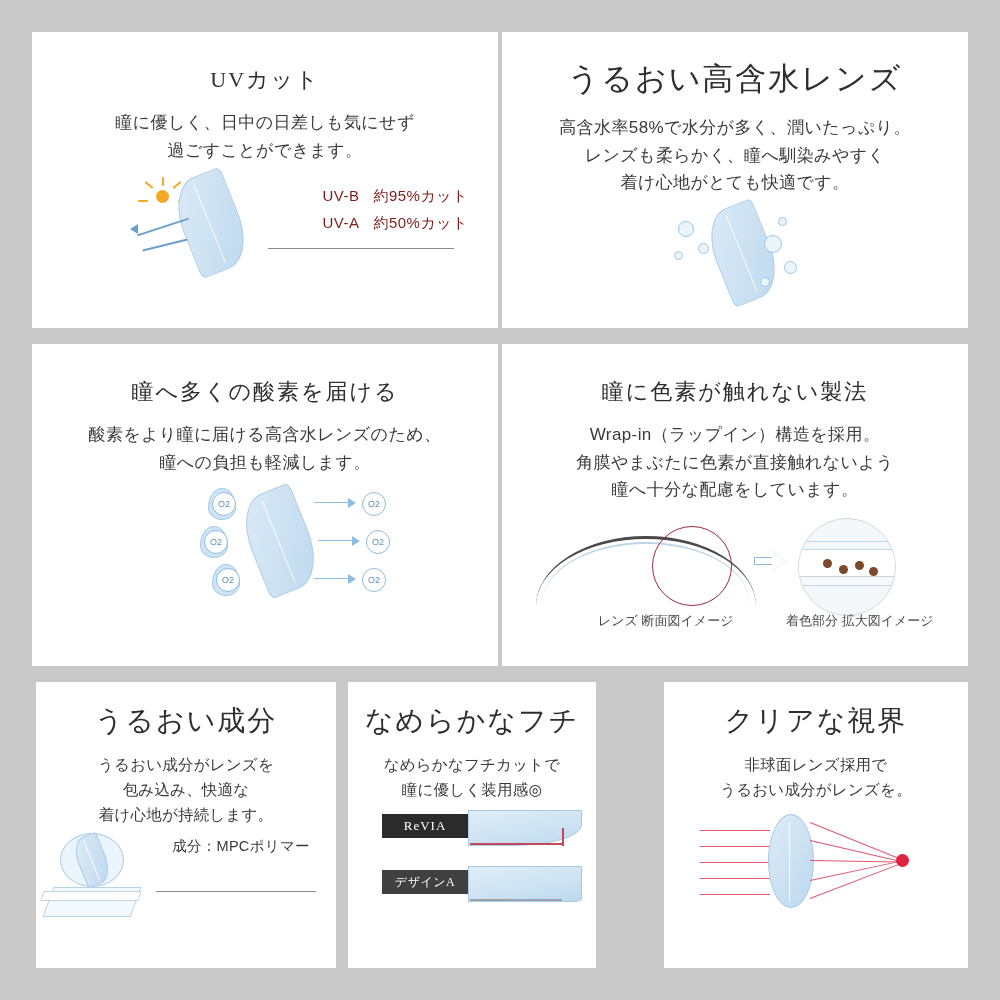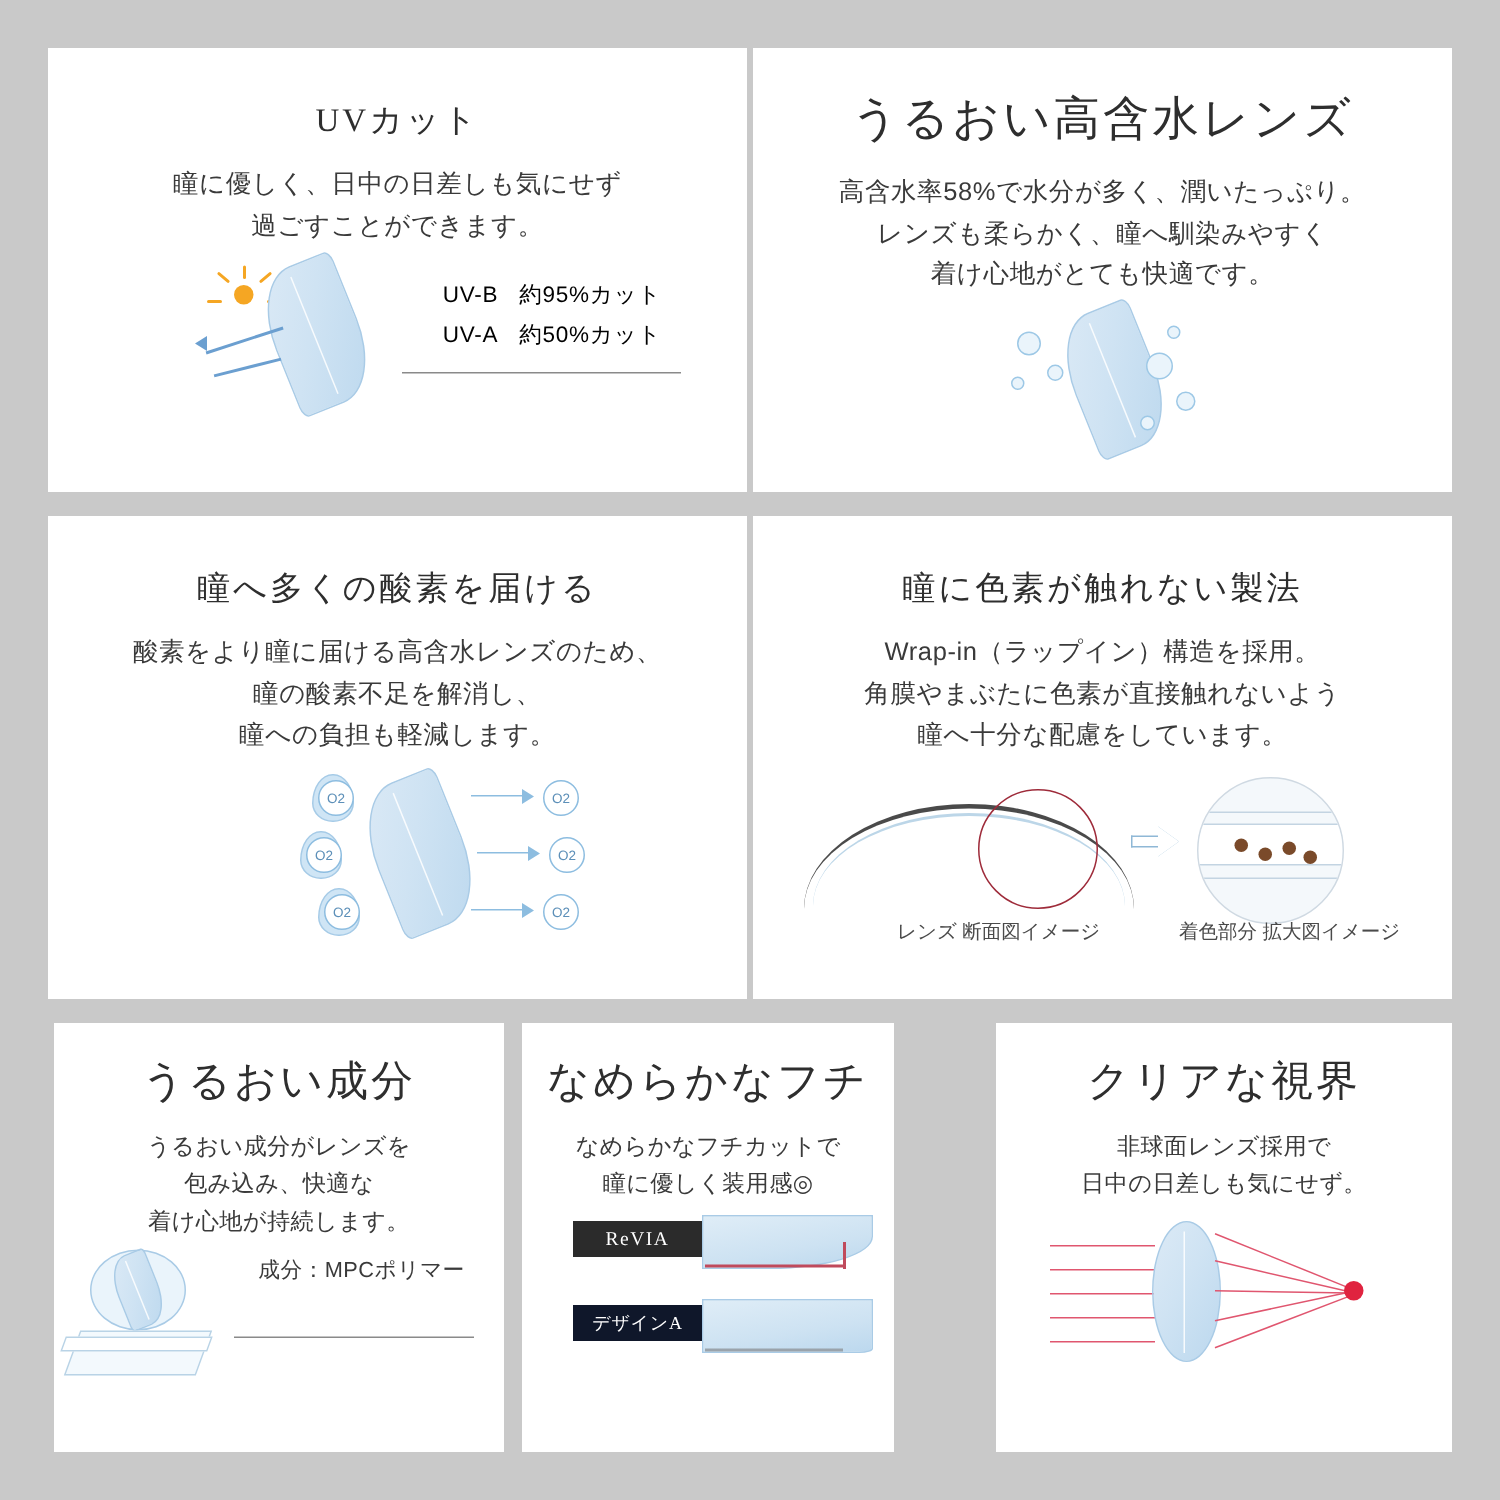--- a/index.html
+++ b/index.html
@@ -111,24 +111,24 @@
     width: 0; height: 0;
     border-style: solid;
   }
   .uv-rows {
     position: absolute;
     left: 236px; top: 14px;
     width: 200px;
   }
   .uv-row {
     font-size: 15px;
-    color: #000000;
+    color: #7f1d1d;
     letter-spacing: .5px;
     padding: 3px 0 5px 0;
-    text-align: center;
+    text-align: right;
     white-space: nowrap;
   }
   .uv-row span.lbl { font-family: "Liberation Sans", sans-serif; }
   .uv-underline {
     position: absolute;
     left: 236px; top: 78px;
     width: 186px; height: 1px;
     background: #8a8a8a;
   }
 
@@ -307,21 +307,21 @@
     position: absolute;
     height: 24px;
     line-height: 24px;
     color: #ffffff;
     font-size: 13px;
     text-align: center;
     letter-spacing: 1px;
     font-family: "Liberation Serif", serif;
   }
   .badge.dark { background: #2b2b2b; width: 86px; }
-  .badge.gray { background: #0f172a; width: 86px; font-size: 12px; letter-spacing: .5px; }
+  .badge.gray { background: #404040; width: 86px; font-size: 12px; letter-spacing: .5px; }
   .edge-shape {
     position: absolute;
     width: 112px; height: 34px;
     background: linear-gradient(170deg, #dfedf7 0%, #cde2f2 60%, #bcd8ee 100%);
     border: 1px solid #a9cbe6;
   }
   .edge-shape.smooth { border-radius: 0 0 60% 0; }
   .edge-shape.blunt  { border-radius: 0 0 8% 0; }
   .edge-accent { position: absolute; background: #c04a5c; height: 1.6px; }
   .edge-accent.v { width: 1.6px; height: 18px; }
@@ -397,21 +397,20 @@
       <div class="bubble" style="left:282px; top:62px; width:11px; height:11px;"></div>
       <div class="bubble" style="left:258px; top:78px; width:8px; height:8px;"></div>
       <div class="bubble" style="left:276px; top:18px; width:7px; height:7px;"></div>
     </div>
   </div>
 
   <div class="card" id="card-oxygen">
     <div class="card-title t-big">瞳へ多くの酸素を届ける</div>
     <div class="card-body">
       <span class="line">酸素をより瞳に届ける高含水レンズのため、</span>
-      <span class="line">瞳の酸素不足を解消し、</span>
       <span class="line">瞳への負担も軽減します。</span>
     </div>
     <div class="fig" id="ox-fig">
       <div class="lens" id="ox-lens"></div>
 
       <div class="drop" style="left:176px; top:6px;"></div>
       <div class="drop" style="left:168px; top:44px;"></div>
       <div class="drop" style="left:180px; top:82px;"></div>
 
       <div class="o2" style="left:180px; top:10px;">O2</div>
@@ -508,21 +507,21 @@
       <div class="badge gray" style="left:34px; top:64px;">デザインA</div>
       <div class="edge-shape blunt" style="left:120px; top:60px;"></div>
       <div class="edge-accent" style="left:122px; top:93px; width:92px; background:#9aa3ab;"></div>
     </div>
   </div>
 
   <div class="card" id="card-clear">
     <div class="card-title t-sml">クリアな視界</div>
     <div class="card-body small">
       <span class="line">非球面レンズ採用で</span>
-      <span class="line">日中の日差しも気にせず。</span>
+      <span class="line">うるおい成分がレンズを。</span>
     </div>
     <div class="fig" id="clear-fig">
 
       <div class="ray-line" style="left:36px; top:24px; width:70px;"></div>
       <div class="ray-line" style="left:36px; top:40px; width:70px;"></div>
       <div class="ray-line" style="left:36px; top:56px; width:70px;"></div>
       <div class="ray-line" style="left:36px; top:72px; width:70px;"></div>
       <div class="ray-line" style="left:36px; top:88px; width:70px;"></div>
 
       <div class="lens" id="clear-lens"></div>

